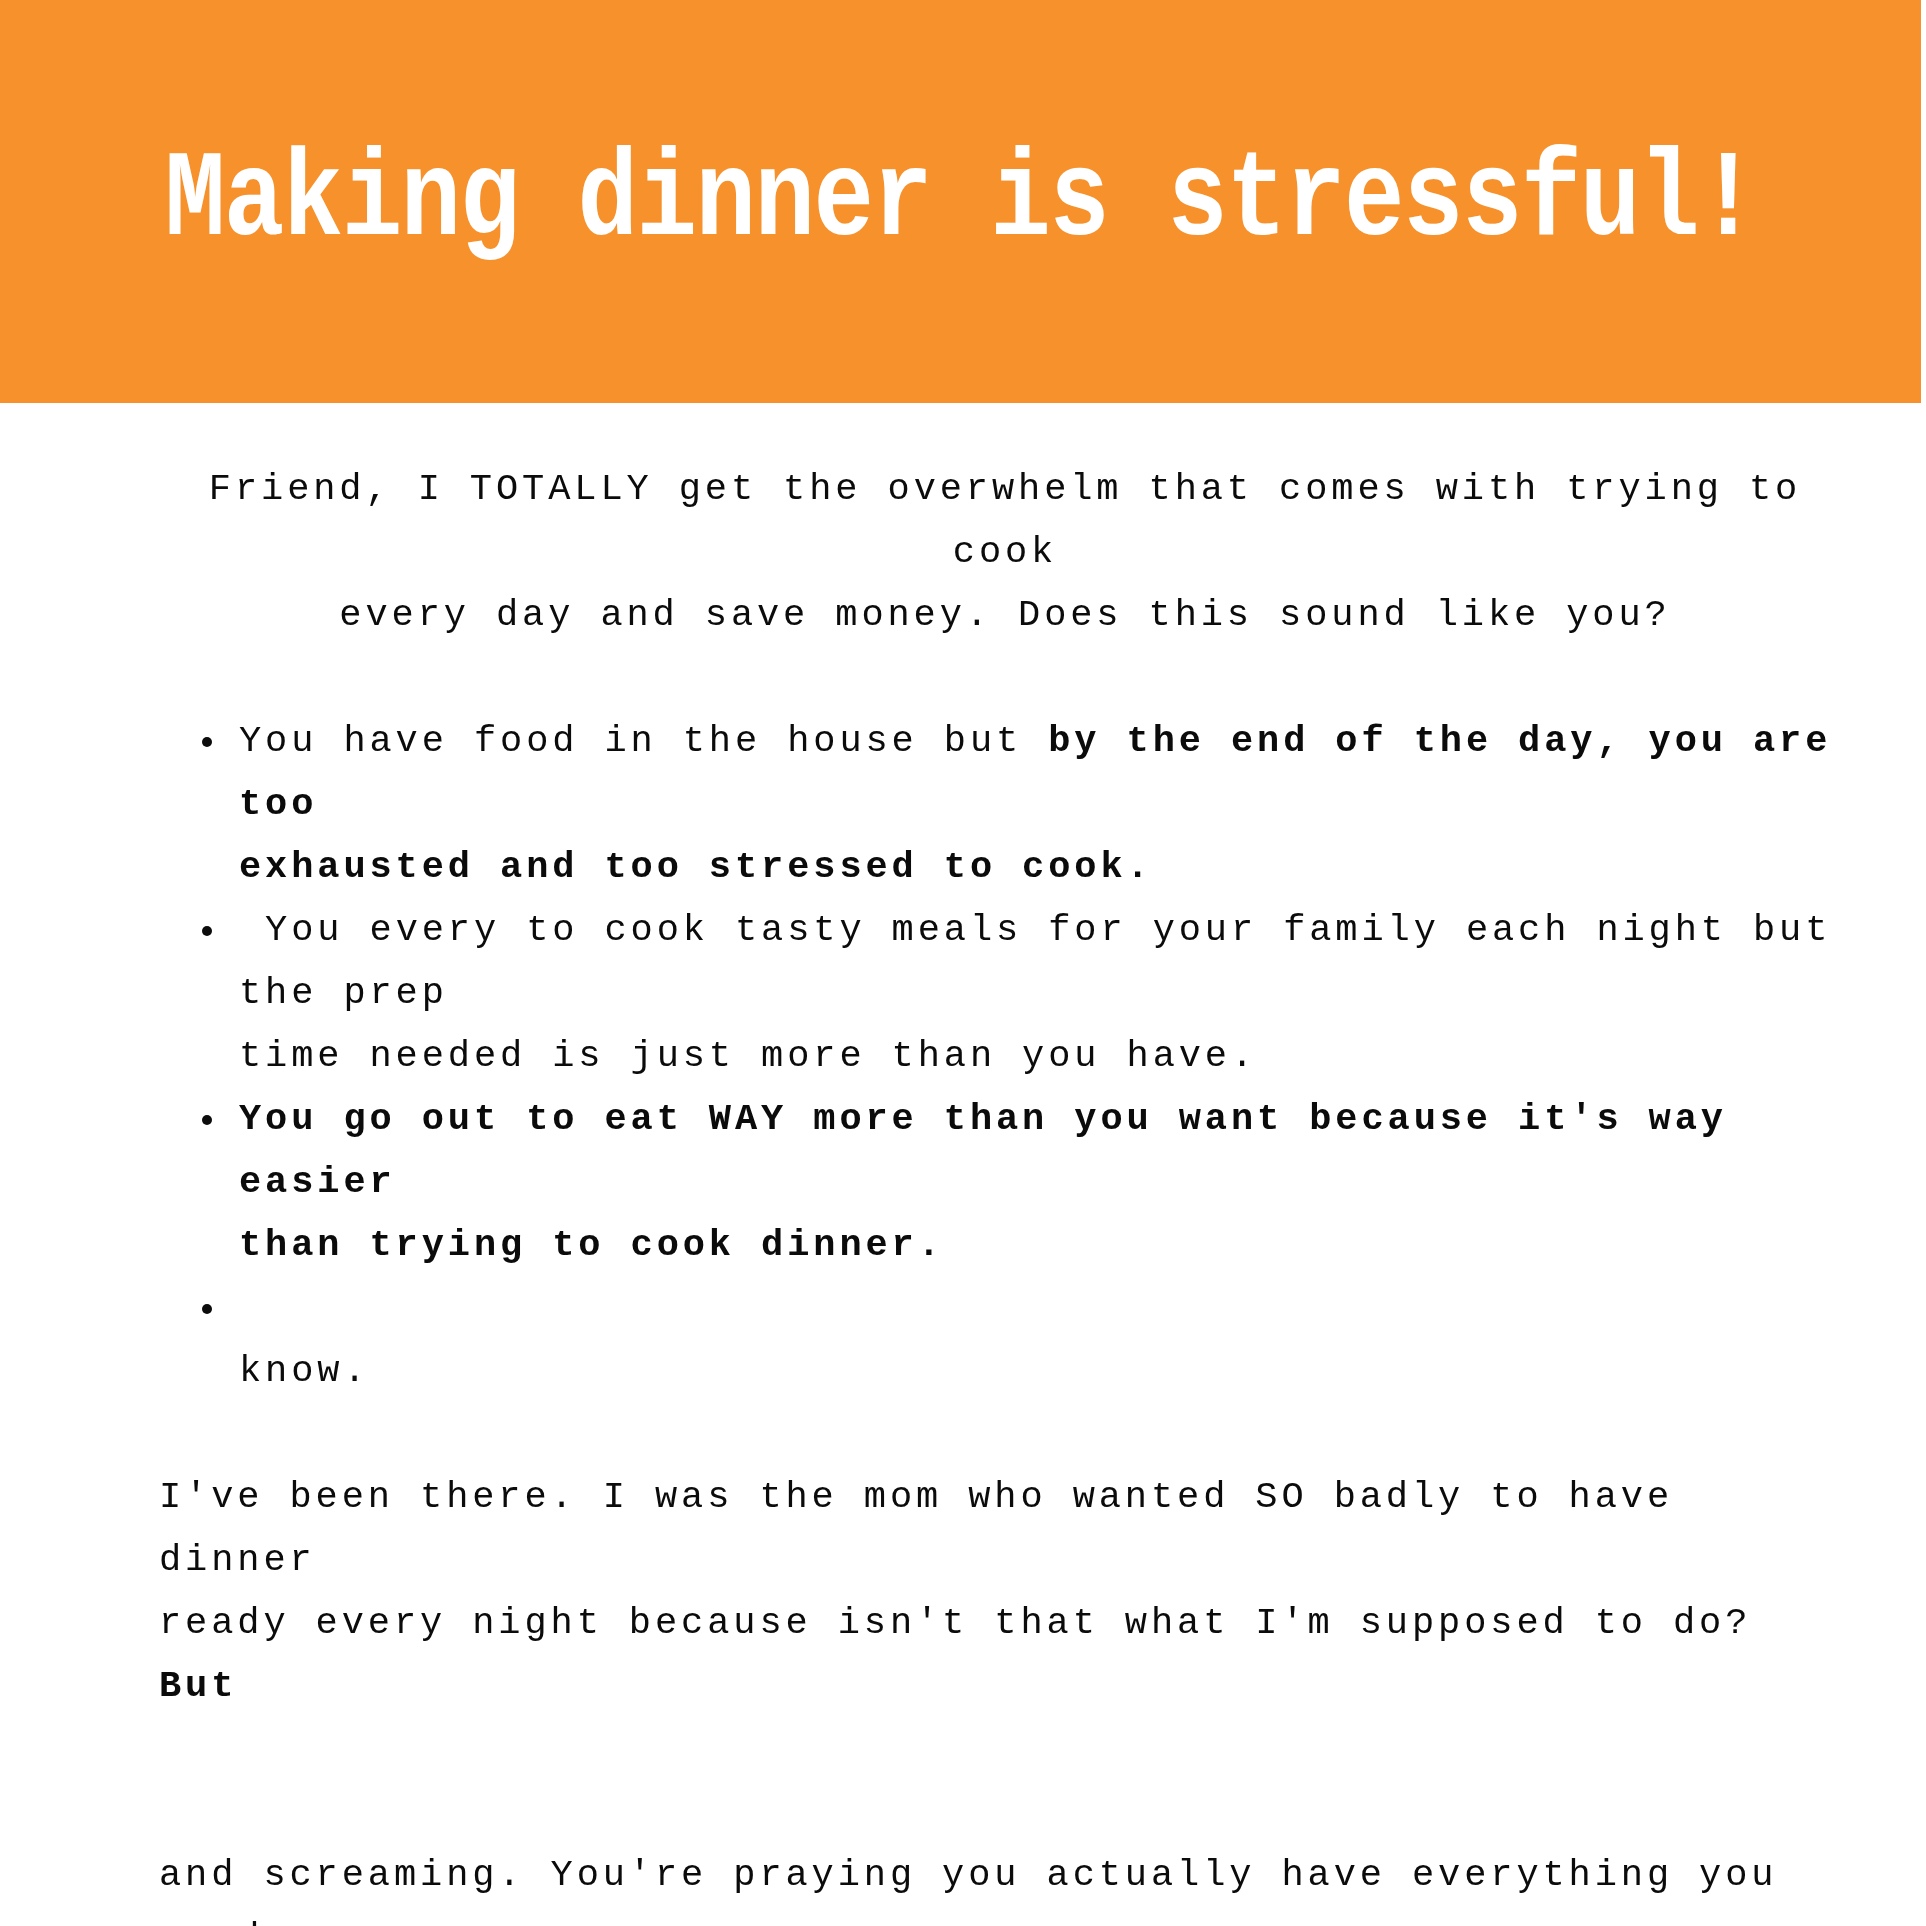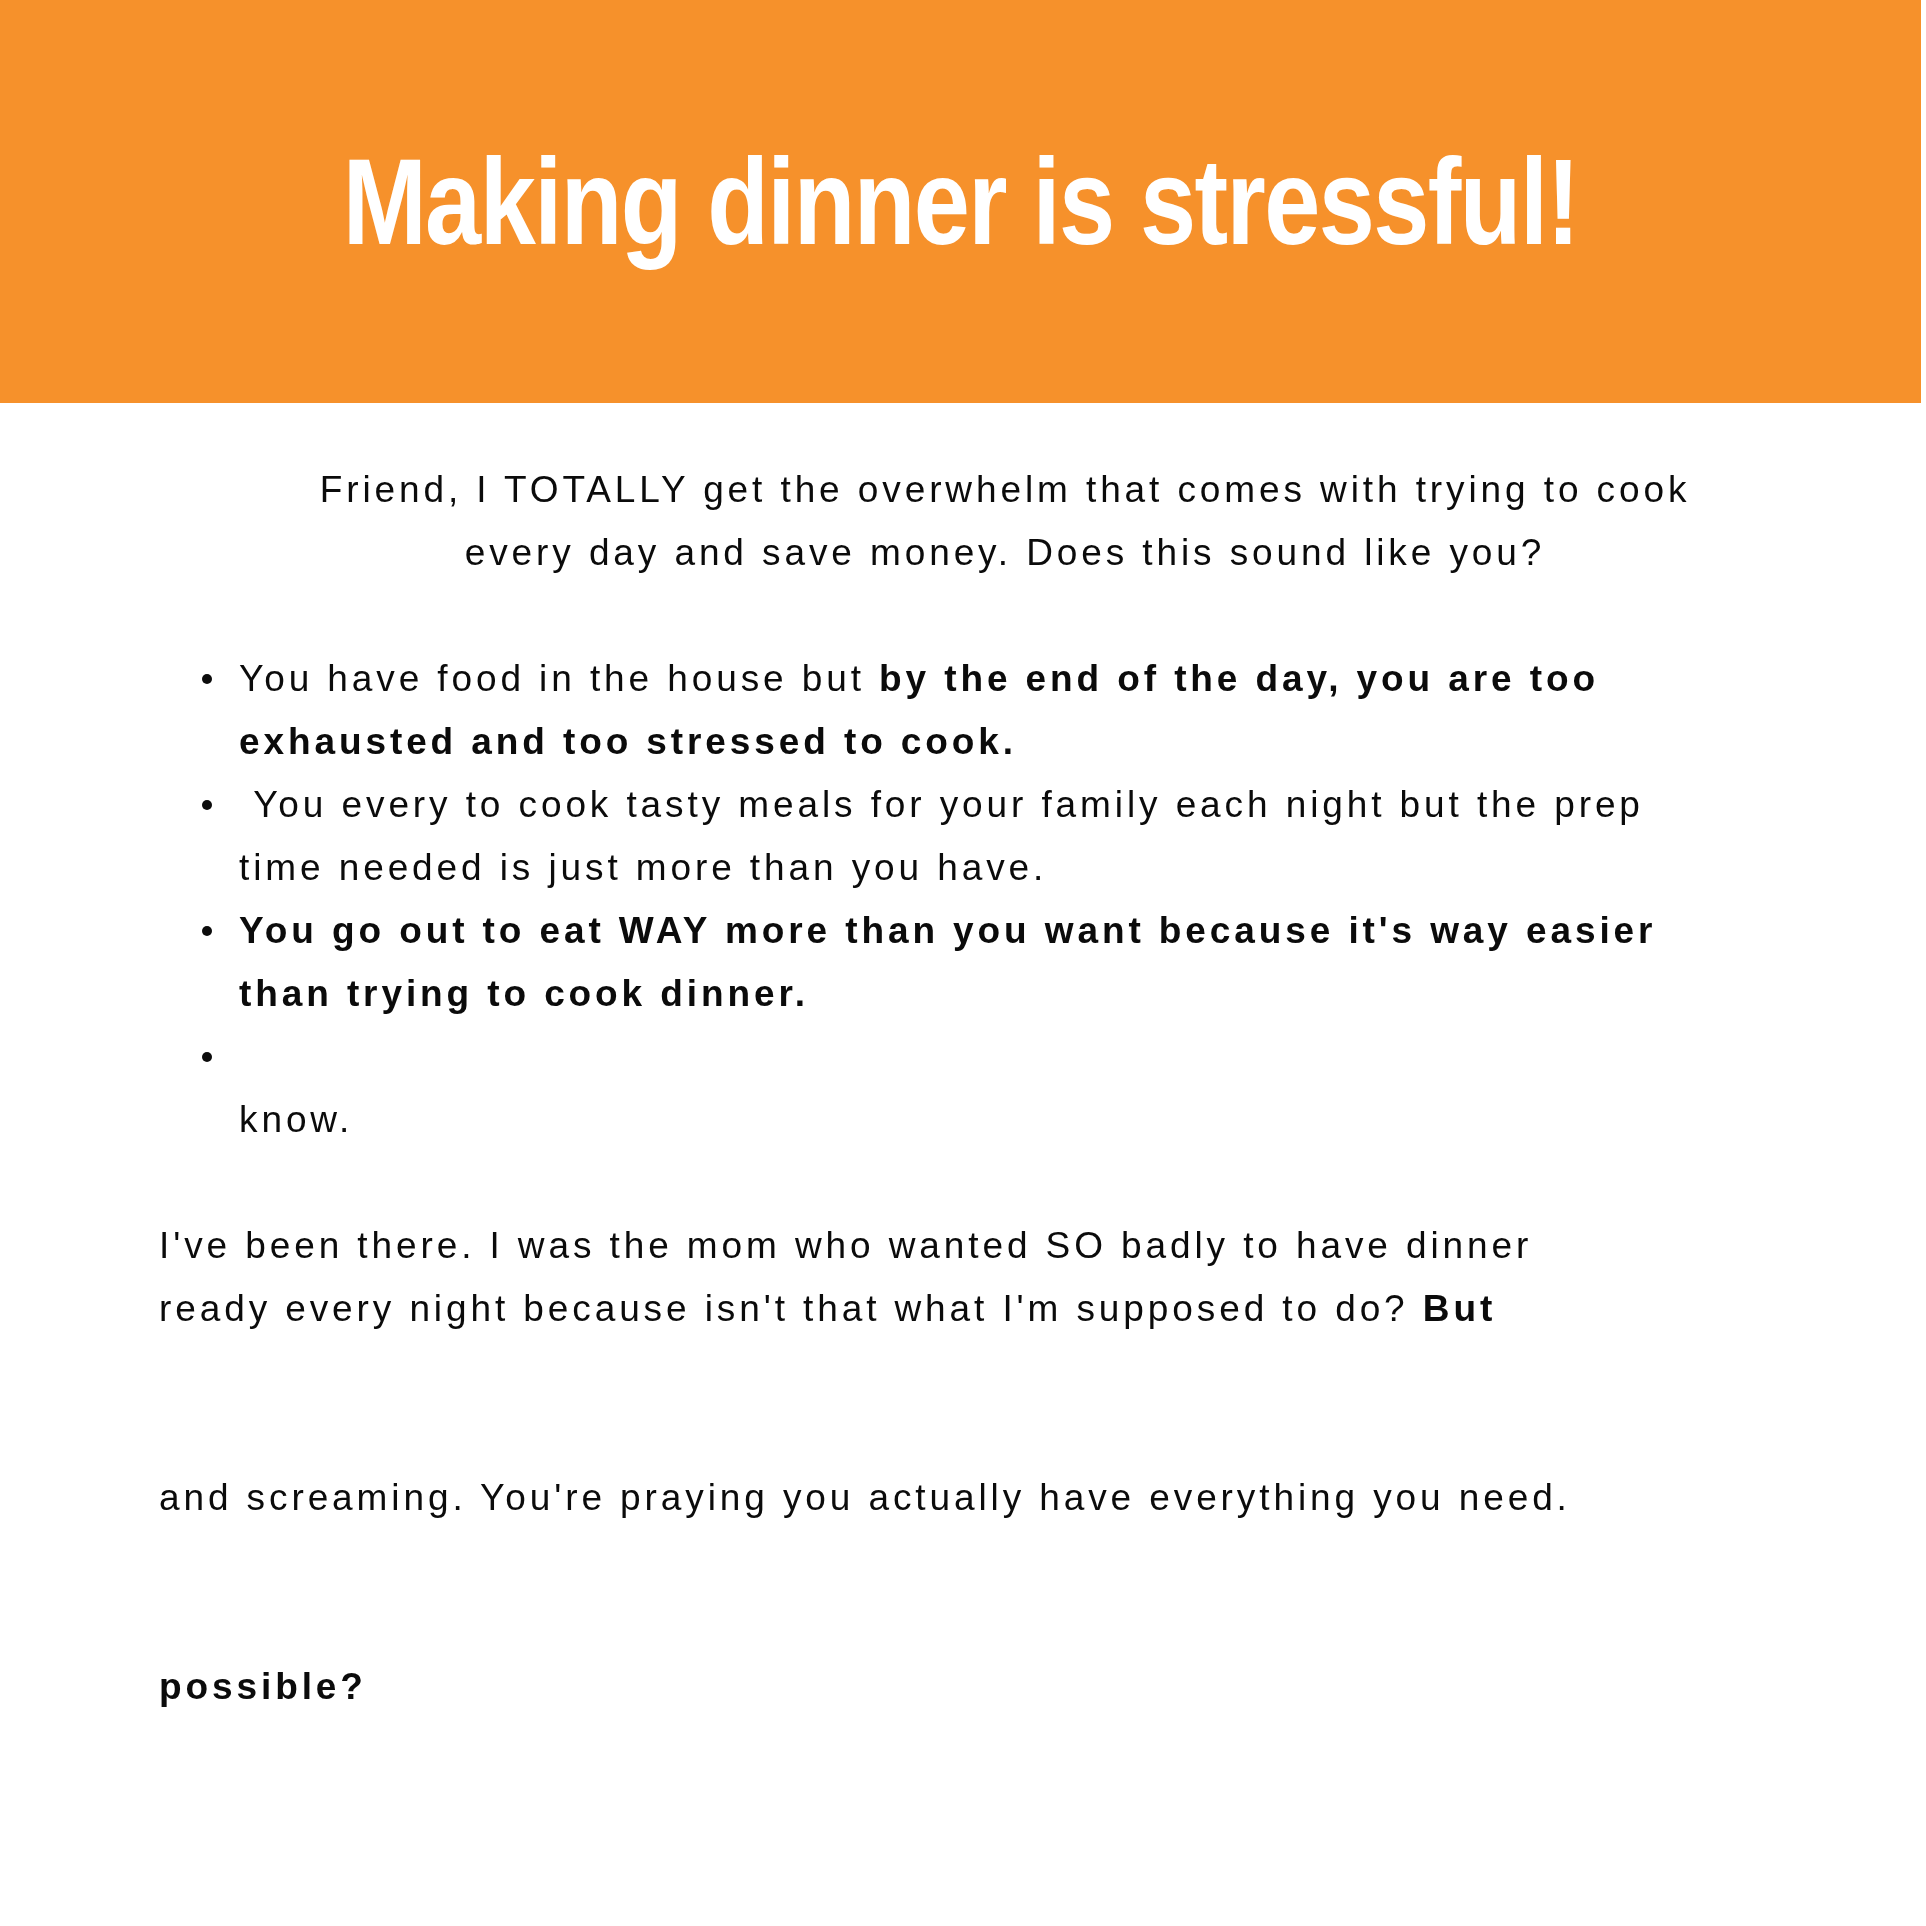--- a/index.html
+++ b/index.html
@@ -1,21 +1,21 @@
 <!DOCTYPE html>
 <html style="font-size:10.3px"><head>
 <meta charset="utf-8">
 <style>
   html,body{margin:0;padding:0;background:#ffffff;}
   .page{
     position:relative;
     width:1926px;height:1926px;
     background:#ffffff;
     overflow:hidden;
-    font-family:Liberation Sans, sans-serif;
+    font-family:Liberation Mono, monospace;
     color:#0b0b0b;
   }
   .banner{
     width:1921px;height:403px;
     background:#F6912B;
     display:flex;align-items:center;justify-content:center;
   }
   .title{
     margin:0;
     font-size:123px;

